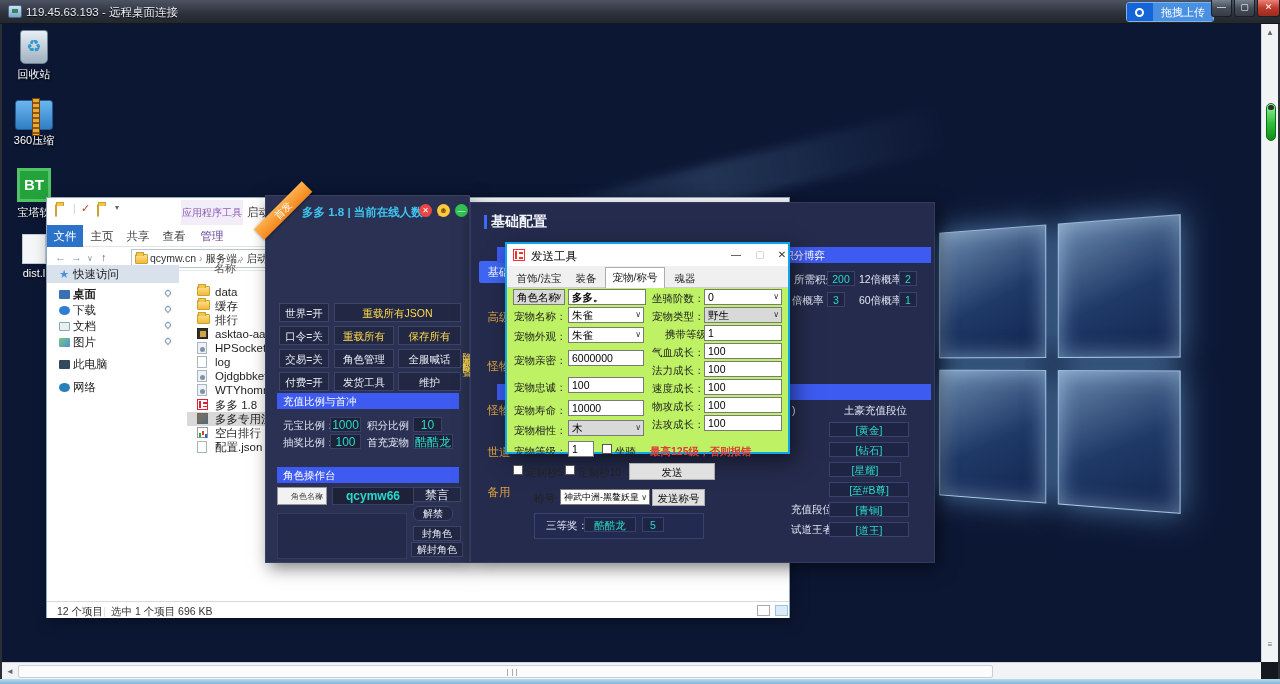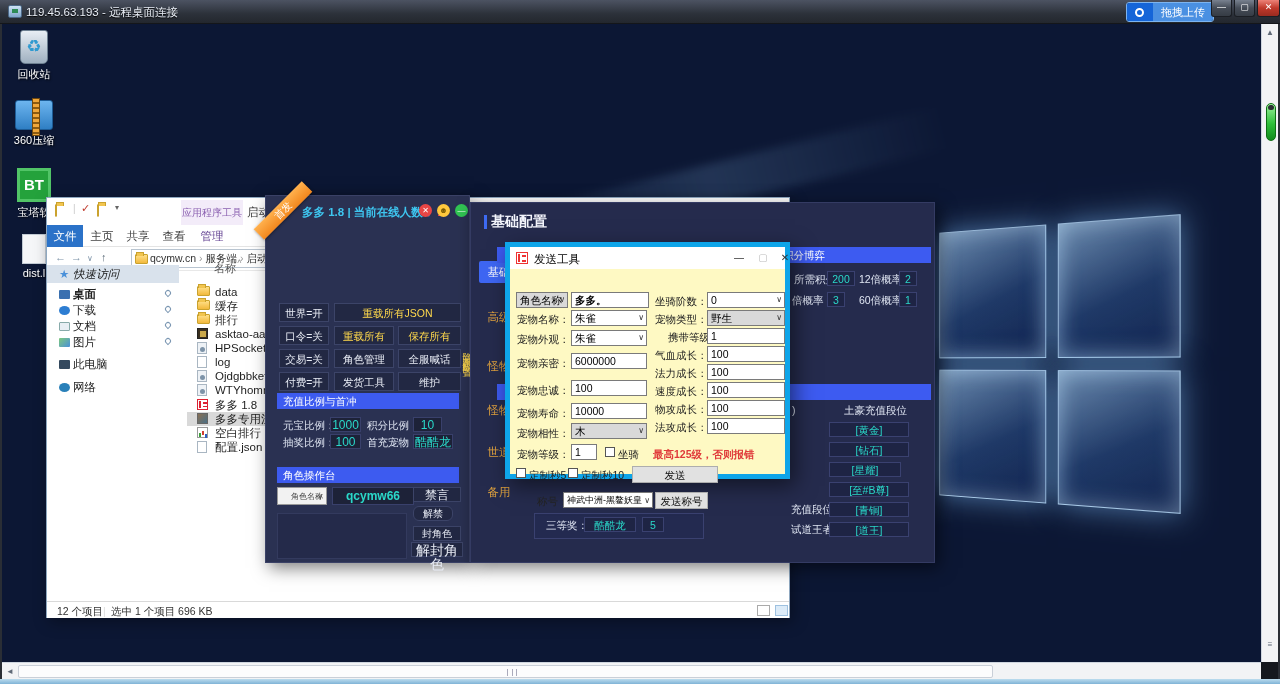--- a/index.html
+++ b/index.html
@@ -117,21 +117,21 @@
 #cfg-title { position:absolute; left:20px; top:10px; font-size:14px; font-weight:bold; color:#f2f4fb; }
 #cfg-bar { position:absolute; left:13px; top:12px; width:3px; height:14px; background:#3d6af2; }
 .cfg-nav { position:absolute; left:8px; width:40px; height:22px; font-size:11.5px; color:#e0a23e; text-align:center; line-height:22px; }
 .cfg-nav.sel { background:#3e66f3; color:#fff; border-radius:2px; }
 .cbluebar { position:absolute; height:16px; background:#3d5bf1; color:#fff; font-size:10.5px; line-height:16px; }
 .clabel { position:absolute; font-size:10.5px; color:#dfe5f2; }
 .cbox { position:absolute; background:#1e2444; border:1px solid #3a4170; color:#2ad8c9; font-size:10.5px; text-align:center; }
 #prize-panel { position:absolute; left:63px; top:310px; width:170px; height:26px; background:#232a50; border:1px solid #3a4170; }
 
 
-#dialog { position:absolute; left:505px; top:242px; width:285px; height:237px; background:#fef9c3; border:5px solid #0ea5e9; box-shadow:5px 7px 20px rgba(0,0,0,.5); z-index:6; }
+#dialog { position:absolute; left:505px; top:242px; width:285px; height:212px; background:#bef264; border:2px solid #0ea5e9; box-shadow:5px 7px 20px rgba(0,0,0,.5); z-index:6; }
 #dlg-titlebar { position:absolute; left:0; top:0; width:100%; height:22px; background:#fff; }
 #dlg-icon { position:absolute; left:6px; top:5px; width:12px; height:12px; border:1px solid #e33; position:absolute; }
 #dlg-icon::before { content:""; position:absolute; left:1px; top:1px; width:2px; height:8px; background:#e33; }
 #dlg-icon::after { content:""; position:absolute; left:5px; top:2px; width:4px; height:3px; border-top:2px solid #e33; border-bottom:2px solid #e33; }
 #dlg-title { position:absolute; left:24px; top:5px; font-size:11.5px; color:#000; }
 .dlg-cap { position:absolute; top:3px; width:22px; height:16px; text-align:center; color:#333; font-size:10px; line-height:15px; }
 #dlg-tabs { position:absolute; left:0; top:22px; width:100%; height:22px; background:#f0f0f0; border-bottom:1px solid #d0d0d0; }
 .dtab { position:absolute; top:3px; height:19px; font-size:10.5px; color:#222; text-align:center; line-height:18px; }
 .dtab.active { background:#fff; border:1px solid #adadad; border-bottom:none; top:1px; height:21px; }
 .dlabel { position:absolute; font-size:10.5px; color:#222; }
@@ -211,21 +211,21 @@
     <span class="nav-ar" style="left:8px;">←</span>
     <span class="nav-ar" style="left:24px;">→</span>
     <span class="nav-ar" style="left:40px;font-size:8px;top:7px;">∨</span>
     <span class="nav-ar" style="left:54px;color:#5a6a78;">↑</span>
     <div id="crumbbox"><span class="mini-folder"></span><span class="nw"><span>qcymw.cn</span><span class="crumb-sep">›</span><span>服务端</span><span class="crumb-sep">›</span><span>启动端</span></span></div>
   </div>
   <div id="exp-body">
     <div id="exp-side">
       <div id="qa-row" style="top:-6px;">
           <span style="position:absolute;left:12px;color:#4a90d9;">★</span>
-          <span style="position:absolute;left:26px;font-style:italic;">快速访问</span>
+          <span style="position:absolute;left:26px;">快速访问</span>
         </div>
       <div class="side-item nw" style="top:16px;font-weight:bold;">桌面</div>
       <span class="side-ic" style="top:19px;background:#3a70b0;"></span>
       <span class="pin" style="left:118px;top:19px;"></span>
       <div class="side-item nw" style="top:32px;">下载</div>
       <span class="side-ic" style="top:35px;background:#2d7dd2;border-radius:50%;"></span>
       <span class="pin" style="left:118px;top:35px;"></span>
       <div class="side-item nw" style="top:48px;">文档</div>
       <span class="side-ic" style="top:51px;background:#e8eef4;border:1px solid #8aa;"></span>
       <span class="pin" style="left:118px;top:51px;"></span>
@@ -326,21 +326,21 @@
   <div class="bluebar" style="top:271px;">角色操作台</div>
   <div id="role-combo">
       <span>∨</span>
       <span>角色名称</span>
     </div>
   <div class="vbox" style="left:66px;top:291px;width:82px;height:18px;line-height:17px;font-weight:bold;">qcymw66</div>
   <div id="empty-panel"></div>
   <div class="tbtn" style="left:147px;top:291px;width:48px;height:15px;line-height:14px;font-size:12px;">禁言</div>
   <div class="tbtn" style="left:147px;top:310px;width:40px;height:15px;line-height:14px;font-size:10px;border-radius:6px;">解禁</div>
   <div class="tbtn" style="left:147px;top:330px;width:48px;height:15px;line-height:14px;font-size:10px;">封角色</div>
-  <div class="tbtn" style="left:145px;top:346px;width:52px;height:15px;line-height:14px;font-size:14px;">解封角色</div>
+  <div class="tbtn" style="left:145px;top:346px;width:52px;height:15px;line-height:14px;font-size:10px;">解封角色</div>
   <div id="side-note">隐藏高级配置</div>
 </div>
 
 <div id="config">
   <div id="cfg-bar"></div>
   <div id="cfg-title" class="nw">基础配置</div>
   <div class="cfg-nav sel" style="top:58px;">基础</div>
   <div class="cfg-nav" style="top:103px;">高级</div>
   <div class="cfg-nav" style="top:152px;">怪物</div>
   <div class="cfg-nav" style="top:196px;">怪物</div>
@@ -374,20 +374,26 @@
   <div class="cbox" style="left:171px;top:314px;width:22px;height:15px;line-height:14px;">5</div>
 </div>
 
 <div id="dialog">
   <div id="dlg-titlebar">
     <span id="dlg-icon"></span>
     <span id="dlg-title" class="nw">发送工具</span>
     <span class="dlg-cap" style="left:218px;">—</span>
     <span class="dlg-cap" style="left:242px;color:#bbb;">▢</span>
     <span class="dlg-cap" style="left:264px;">✕</span>
+  </div>
+  <div id="dlg-tabs">
+    <div class="dtab" style="left:4px;width:56px;">首饰/法宝</div>
+    <div class="dtab" style="left:62px;width:34px;">装备</div>
+    <div class="dtab active" style="left:98px;width:60px;">宠物/称号</div>
+    <div class="dtab" style="left:160px;width:36px;">魂器</div>
   </div>
   <div class="dcombo gray" style="left:6px;top:45px;width:52px;"><span>角色名称</span><span class="caret">∨</span></div>
   <div class="dinput" style="left:61px;top:45px;width:78px;font-weight:bold;">多多。</div>
   <div class="dlabel nw" style="left:145px;top:48px;">坐骑阶数：</div>
   <div class="dcombo" style="left:197px;top:45px;width:78px;"><span>0</span><span class="caret">∨</span></div>
   <div class="dlabel nw" style="left:7px;top:66px;">宠物名称：</div>
   <div class="dcombo" style="left:61px;top:63px;width:76px;"><span>朱雀</span><span class="caret">∨</span></div>
   <div class="dlabel nw" style="left:145px;top:66px;">宠物类型：</div>
   <div class="dcombo gray" style="left:197px;top:63px;width:78px;"><span>野生</span><span class="caret">∨</span></div>
   <div class="dlabel nw" style="left:7px;top:86px;">宠物外观：</div>

